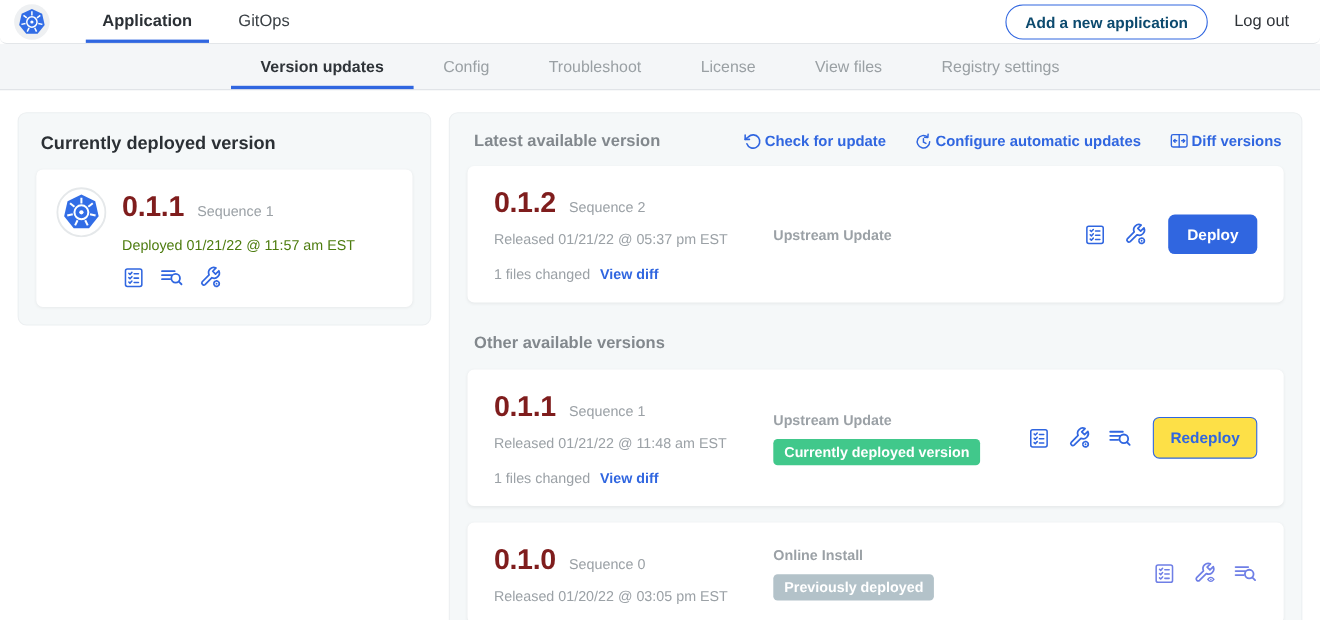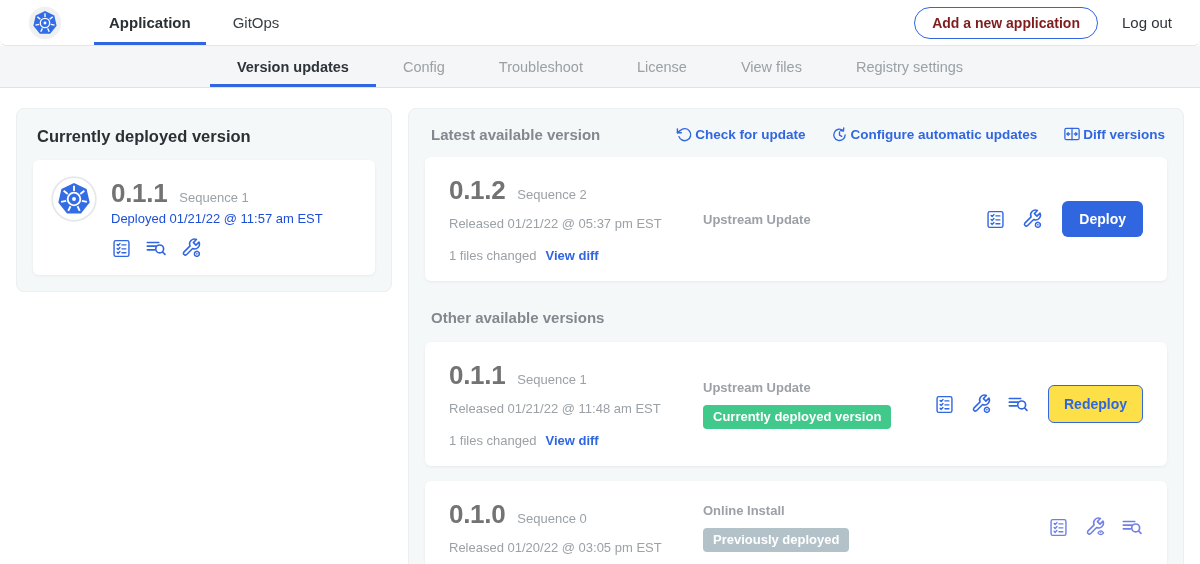--- a/index.html
+++ b/index.html
@@ -1,45 +1,45 @@
 <!DOCTYPE html>
 <html><head>
 <meta charset="utf-8">
 <style>
   * { margin:0; padding:0; box-sizing:border-box; }
   html,body { width:1200px; height:564px; background:#fff; font-family:"Liberation Sans","DejaVu Sans",sans-serif; overflow:hidden; }
 
   
-  .topbar { height:46px; display:flex; align-items:stretch; padding:0 28px 0 28px; background:#fff; border-bottom:1px solid #e3e6e9;border-radius:6px; }
+  .topbar { height:40px; display:flex; align-items:stretch; padding:0 28px 0 12px; background:#fff; border-bottom:1px solid #e3e6e9;border-radius:6px; }
   .brand { display:flex; align-items:center; margin-right:32px; }
   .top-tabs { display:flex; align-items:stretch; }
   .top-tab { display:flex; align-items:center; padding:0 15px; margin-right:12px; font-size:15px; color:#3a4045; font-weight:500; cursor:pointer; border-bottom:3px solid transparent; padding-top:3px; }
   .top-tab.active { font-weight:700; color:#2b3035; border-bottom-color:#3066e0; }
   .top-right { margin-left:auto; display:flex; align-items:center; gap:24px; }
-  .pill-btn { border:1px solid #3066e0; color:#7f1d1d; background:#fff; border-radius:17px; padding:7px 17px; font-size:14px; font-weight:700; cursor:pointer; font-family:inherit; }
+  .pill-btn { border:1px solid #3066e0; color:#0c4a6e; background:#fff; border-radius:17px; padding:7px 17px; font-size:14px; font-weight:700; cursor:pointer; font-family:inherit; }
   .logout { font-size:15px; color:#2f3338; cursor:pointer; }
 
   
   .subnav { height:42px; background:#f4f6f8; border-bottom:1px solid #dfe3e6; display:flex; justify-content:center; align-items:stretch; }
   .subnav-item { display:flex; align-items:center; padding:0 27px; font-size:14.5px; color:#9aa0a4; cursor:pointer; border-bottom:3px solid transparent; padding-top:3px; }
   .subnav-item.active { color:#2f3439; font-weight:700; border-bottom-color:#3066e0; }
 
   
   .content { display:flex; align-items:flex-start; gap:16px; padding:20px 16px 0 16px; }
   .panel { background:#f5f8f9; border:1px solid #eceff1; border-radius:8px; }
 
   
   .deployed-panel { width:376px; padding:16px; flex:none; }
   .deployed-title { font-size:16.5px; font-weight:700; color:#2b3035; margin:2px 0 14px 4px; }
   .deployed-card { background:#fff; border-radius:6px; box-shadow:0 1px 3px rgba(0,0,0,.06); padding:16px 18px; display:flex; gap:14px; }
   .d-info { padding-top:2px; }
   .version-row { display:flex; align-items:baseline; gap:12px; }
-  .version-big { font-size:26px; font-weight:700; color:#737373; letter-spacing:-.3px; }
+  .version-big { font-size:26px; font-weight:700; color:#7f1d1d; letter-spacing:-.3px; }
   .seq { font-size:13px; color:#9ba1a6; }
-  .stamp { font-size:13px; color:#1d4ed8; margin-top:2px; }
+  .stamp { font-size:13px; color:#4d7c0f; margin-top:12px; }
   .icon-row { display:flex; align-items:center; gap:13px; margin-top:11px; color:#3066e0; }
   .icon-row svg, .v-icons svg { display:block; cursor:pointer; }
 
   
   .available-panel { flex:1; padding:14px 16px 14px 16px; }
   .panel-head { display:flex; align-items:center; justify-content:space-between; margin:2px 2px 14px 6px; }
   .panel-title { font-size:15px; font-weight:600; color:#82888d; }
   .head-actions { display:flex; align-items:center; gap:26px; }
   .head-link { display:flex; align-items:center; gap:2px; color:#3066e0; font-size:13.5px; font-weight:700; cursor:pointer; }
 

